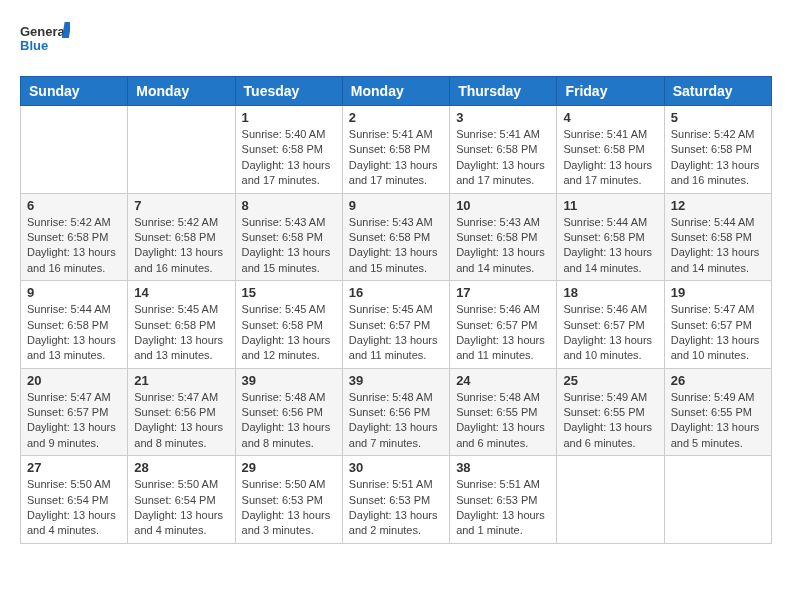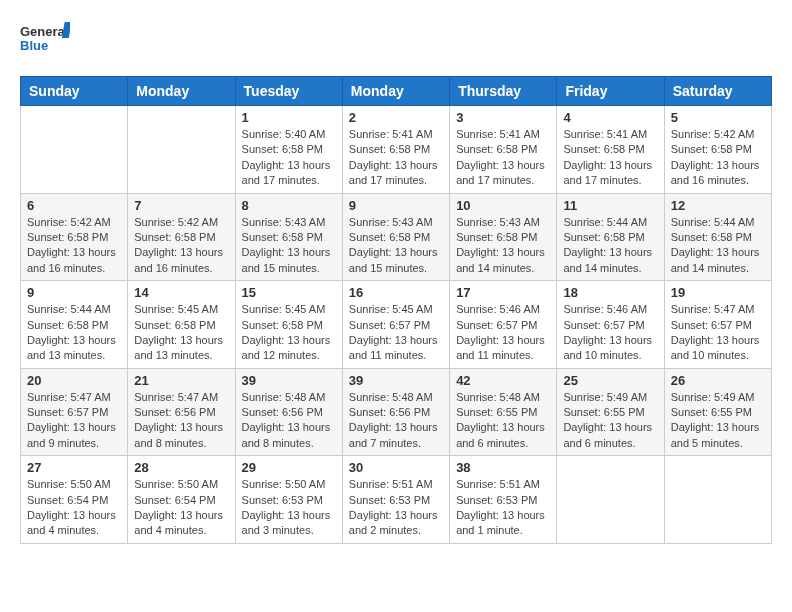--- a/index.html
+++ b/index.html
@@ -246,21 +246,21 @@
 Sunset: 6:56 PM
 Daylight: 13 hours and 8 minutes.</div>
         </td>
         <td>
           <span class="day-number">39</span>
           <div class="day-info" style="white-space: pre-line;">Sunrise: 5:48 AM
 Sunset: 6:56 PM
 Daylight: 13 hours and 7 minutes.</div>
         </td>
         <td>
-          <span class="day-number">42</span>
+          <span class="day-number">24</span>
           <div class="day-info" style="white-space: pre-line;">Sunrise: 5:48 AM
 Sunset: 6:55 PM
 Daylight: 13 hours and 6 minutes.</div>
         </td>
         <td>
           <span class="day-number">25</span>
           <div class="day-info" style="white-space: pre-line;">Sunrise: 5:49 AM
 Sunset: 6:55 PM
 Daylight: 13 hours and 6 minutes.</div>
         </td>

